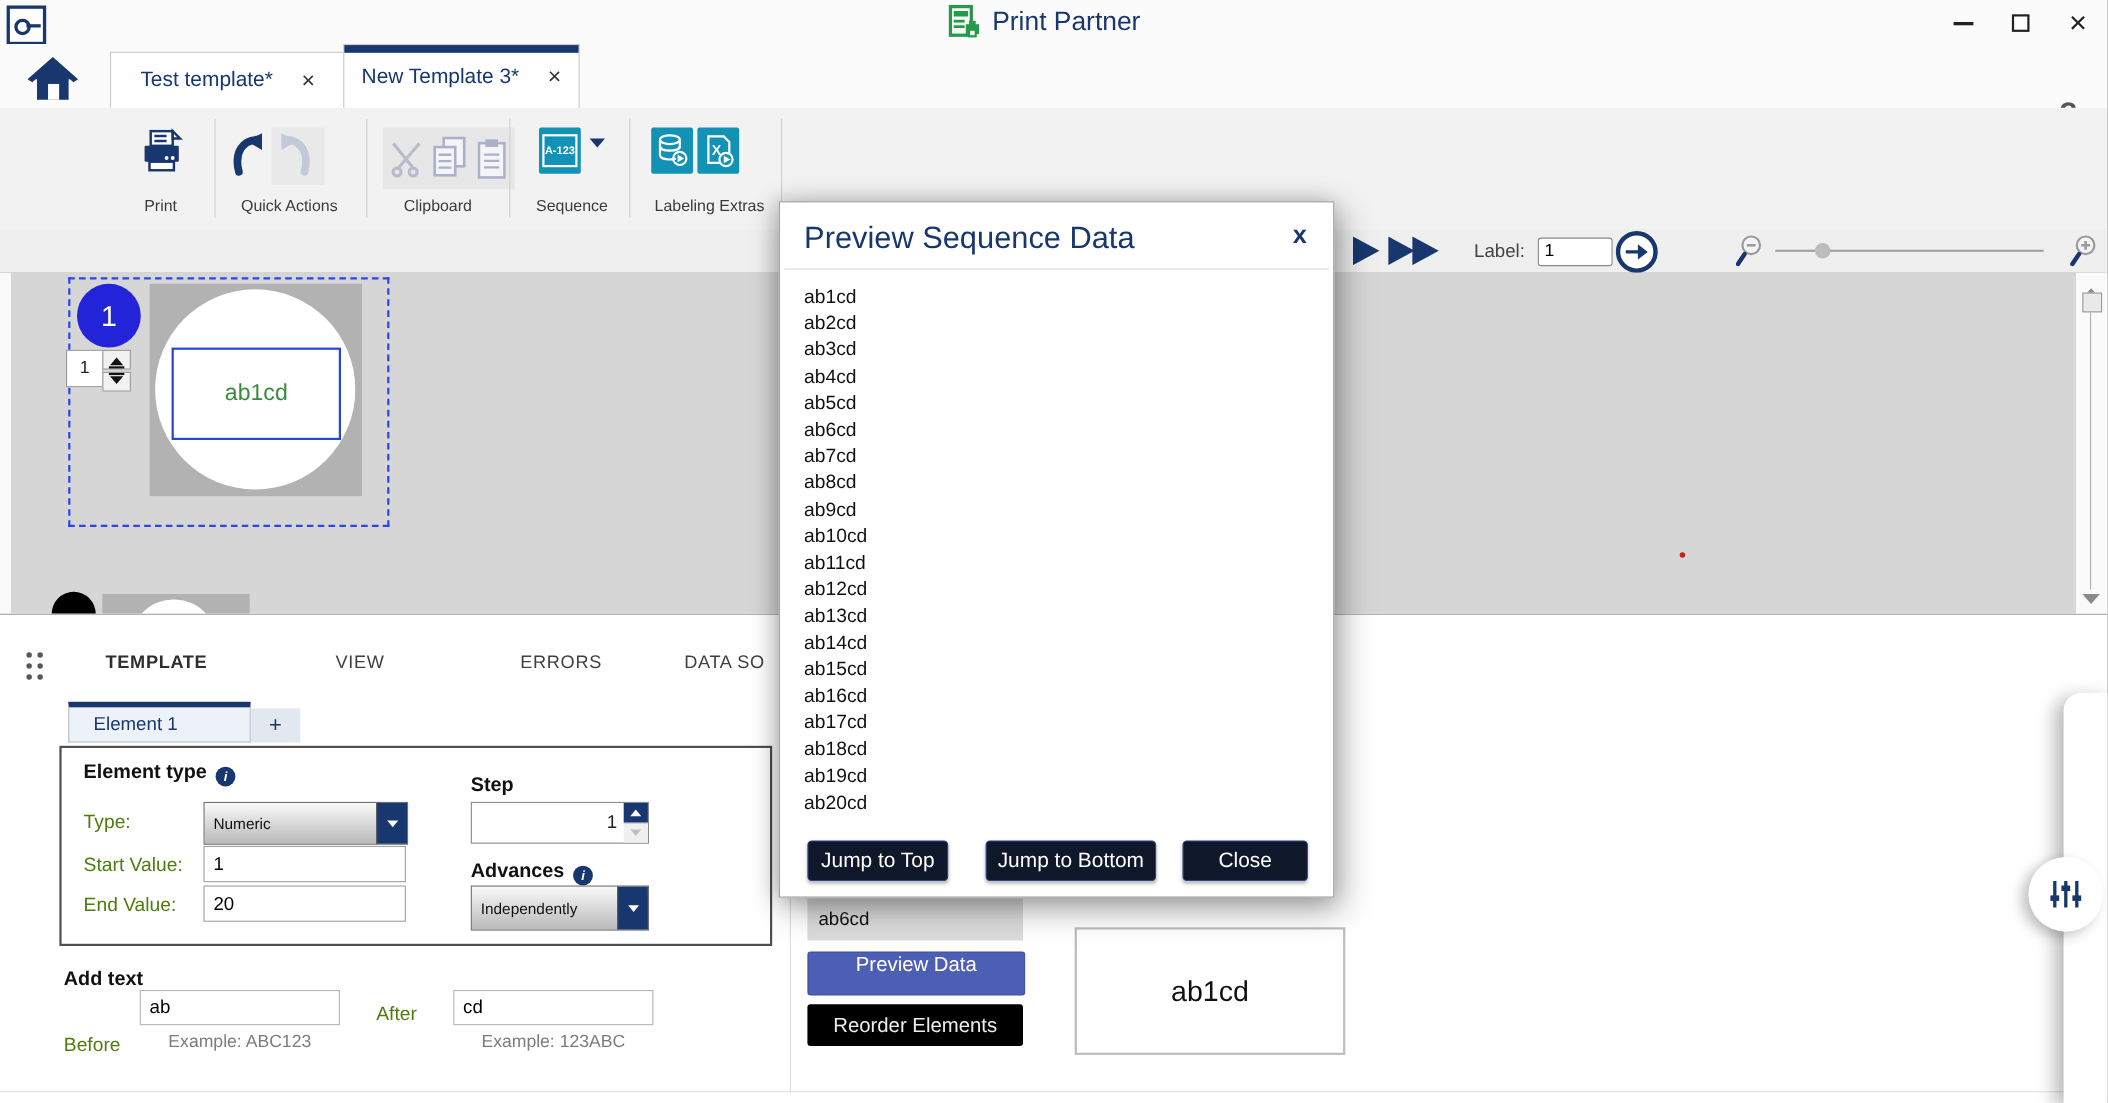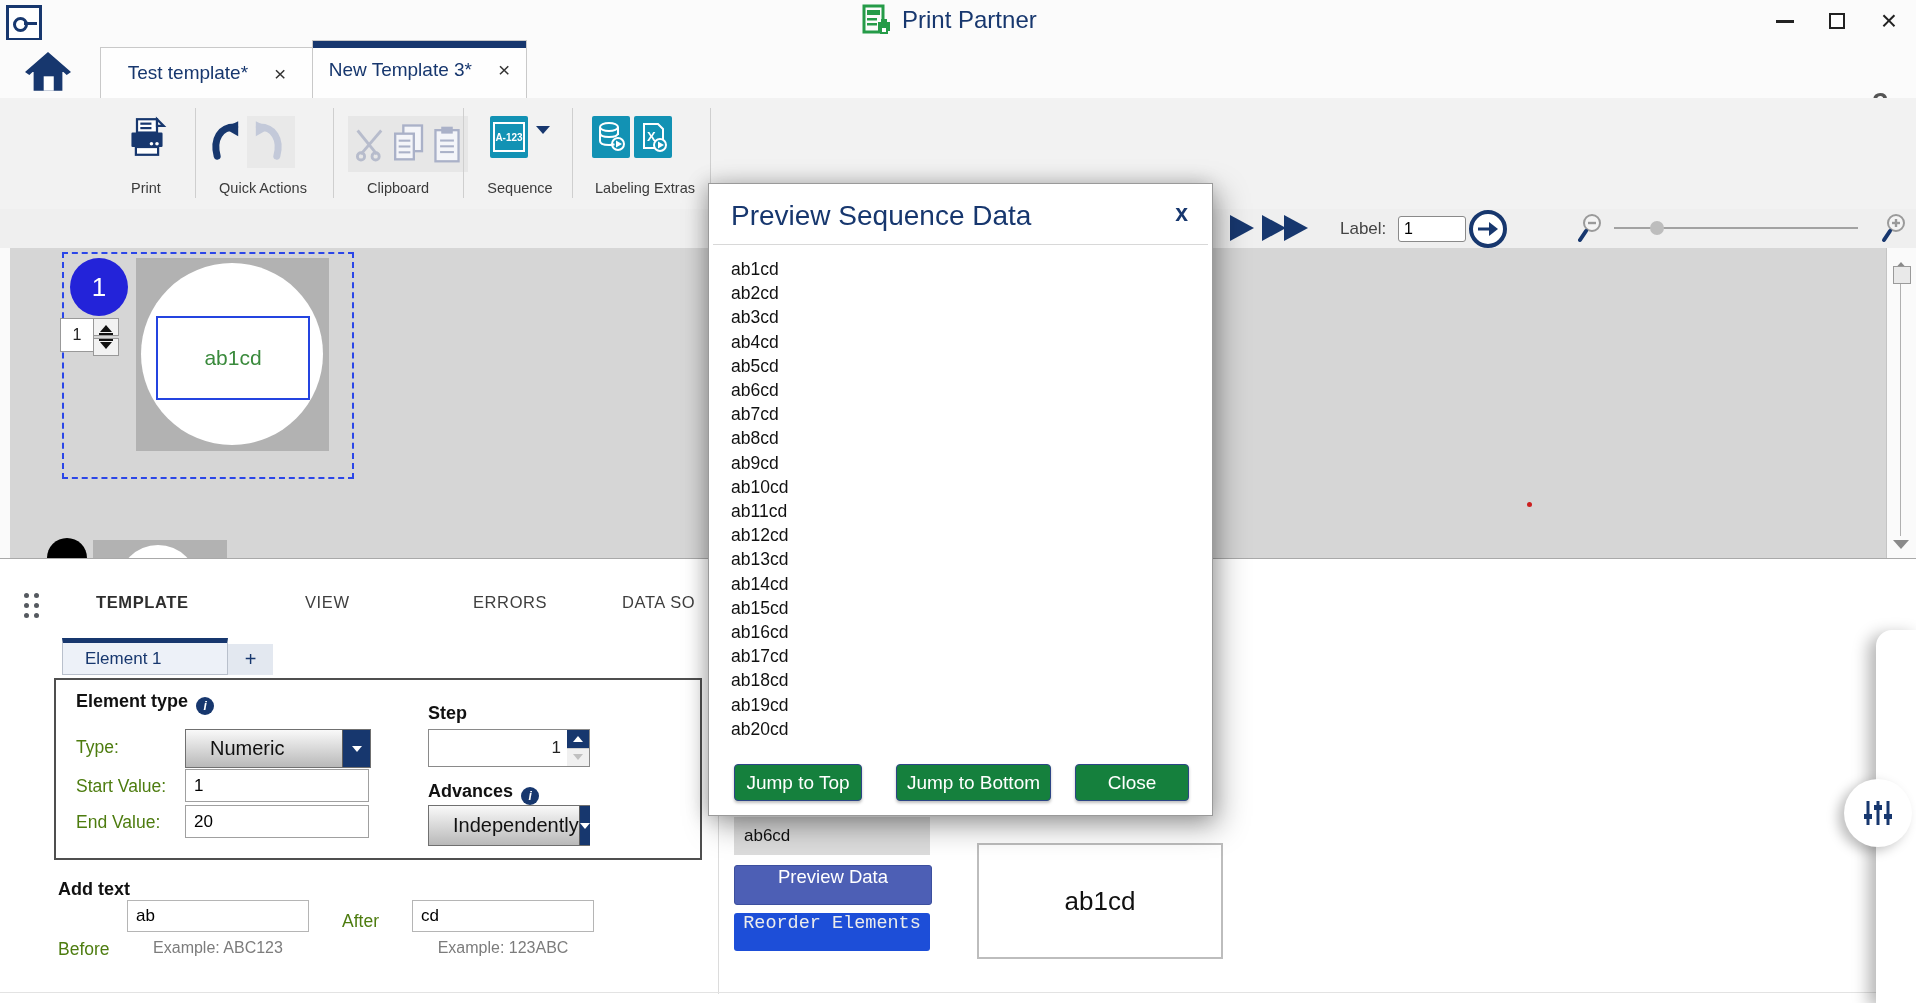--- a/index.html
+++ b/index.html
@@ -76,57 +76,57 @@
   .eltab{left:62px;top:79px;width:166px;height:37px;background:#EDF1F8;border:1px solid #b9c0cc;border-top:5px solid #17376E;
          color:#17376E;font-size:17px;display:flex;align-items:center;padding-left:22px;box-sizing:border-box;}
   .eltab-add{left:228px;top:85px;width:45px;height:31px;background:#E3E8F0;color:#17376E;font-size:20px;
              display:flex;align-items:center;justify-content:center;}
   .fieldbox{left:54px;top:119px;width:644px;height:178px;border:2px solid #4f4f4f;background:#fff;}
   .h-bold{font-weight:bold;font-size:18px;color:#111;}
   .info{display:inline-block;width:18px;height:18px;border-radius:50%;background:#17376E;color:#fff;font-size:12px;
         font-style:italic;text-align:center;line-height:18px;vertical-align:-3px;margin-left:8px;font-weight:bold;}
   .flabel{position:absolute;font-size:17.5px;color:#4d7c0f;}
   .dd{position:absolute;background:linear-gradient(#f9f9f9,#b9b9b9);border:1px solid #707070;display:flex;align-items:stretch;}
-  .dd-text{flex:1;display:flex;align-items:center;padding-left:24px;font-size:20px;color:#111;}
+  .dd-text{flex:1;display:flex;align-items:center;padding-left:8px;font-size:14px;color:#111;}
   .dd-btn{width:27px;background:#17376E;display:flex;align-items:center;justify-content:center;border-left:1px solid #5f5f5f;}
   .tri-dn-w{width:0;height:0;border:5px solid transparent;border-top:6px solid #fff;margin-top:5px;}
   .inp{position:absolute;border:1px solid #a0a0a0;background:#fff;font-size:17px;padding:0 8px;
        font-family:"Liberation Sans",sans-serif;box-sizing:border-box;}
   .stepbox{left:428px;top:170px;width:160px;height:36px;border:1px solid #8a8a8a;background:#fff;display:flex;}
   .stepval{flex:1;display:flex;align-items:center;justify-content:flex-end;font-size:17px;padding-right:6px;}
   .spincol{width:22px;display:flex;flex-direction:column;}
   .spinup{flex:1;background:#17376E;display:flex;align-items:center;justify-content:center;}
   .spindn{flex:1;background:#f0f0f0;display:flex;align-items:center;justify-content:center;border-top:1px solid #cfcfcf;}
   .tri-up-w{width:0;height:0;border:5px solid transparent;border-bottom:6px solid #fff;margin-bottom:4px;}
   .tri-dn-l{width:0;height:0;border:5px solid transparent;border-top:6px solid #c0c0c0;margin-top:4px;}
   .hint{position:absolute;font-size:16px;color:#7c7c7c;text-align:center;}
   .graybox{left:734px;top:258px;width:196px;height:38px;background:#dcdcdc;font-size:17px;color:#111;
            display:flex;align-items:center;padding-left:10px;box-sizing:border-box;}
   .btn-blue{position:absolute;background:#4D5FB5;border:1px solid #3c4f9e;border-radius:3px;color:#fff;font-size:18.5px;
             display:flex;align-items:flex-start;justify-content:center;}
-  .btn-gray{position:absolute;background:#1d4ed8;border-radius:3px;color:#ececec;font-size:18.5px;
-            display:flex;justify-content:center;font-family:Liberation Mono, monospace;}
+  .btn-gray{position:absolute;background:#000000;border-radius:3px;color:#ececec;font-size:18.5px;
+            display:flex;align-items:center;justify-content:center;}
   .draghint{left:973px;top:254px;font-size:17.5px;color:#111;white-space:nowrap;}
   .dragbox{left:977px;top:284px;width:242px;height:112px;border:2px solid #bdbdbd;background:#fff;
            display:flex;align-items:center;justify-content:center;font-size:26px;color:#111;}
   .hairline{left:0px;top:433px;width:1916px;height:1px;background:#e3e3e3;}
   
   .flyout{left:1876px;top:630px;width:44px;height:373px;background:#fff;border-radius:16px 0 0 0;
           box-shadow:-8px 4px 16px rgba(0,0,0,.28);}
   .flybtn{left:1844px;top:779px;width:68px;height:68px;border-radius:50%;background:#fff;
           box-shadow:-6px 4px 12px rgba(0,0,0,.25);display:flex;align-items:center;justify-content:center;}
   
   .modal{left:708px;top:183px;width:503px;height:631px;background:#fff;border:1px solid #9a9a9a;
          box-shadow:6px 10px 28px rgba(0,0,0,.35), -4px 0 18px rgba(0,0,0,.18);z-index:50;}
   .modal-title{position:absolute;left:22px;top:16px;font-size:28px;color:#17376E;}
   .modal-x{position:absolute;right:24px;top:18px;font-size:23px;font-weight:bold;color:#17376E;line-height:1;}
   .modal-hr{position:absolute;left:4px;right:4px;top:60px;height:1px;background:#d8d8d8;}
   .modal-list{position:absolute;left:22px;top:73px;}
   .modal-item{font-size:17.5px;color:#111;line-height:24.2px;}
-  .mbtn{position:absolute;top:580px;height:35px;background:#15803d;border:1px solid #2d4586;border-radius:4px;
+  .mbtn{position:absolute;top:580px;height:35px;background:#0f172a;border:1px solid #2d4586;border-radius:4px;
         color:#fff;font-size:19px;display:flex;align-items:center;justify-content:center;
         box-shadow:0 2px 3px rgba(0,0,0,.25);}
   svg{display:block;}
 </style>
 </head>
 <body>
 
 <div class="screen">
 
   <div class="abs titlebar">

